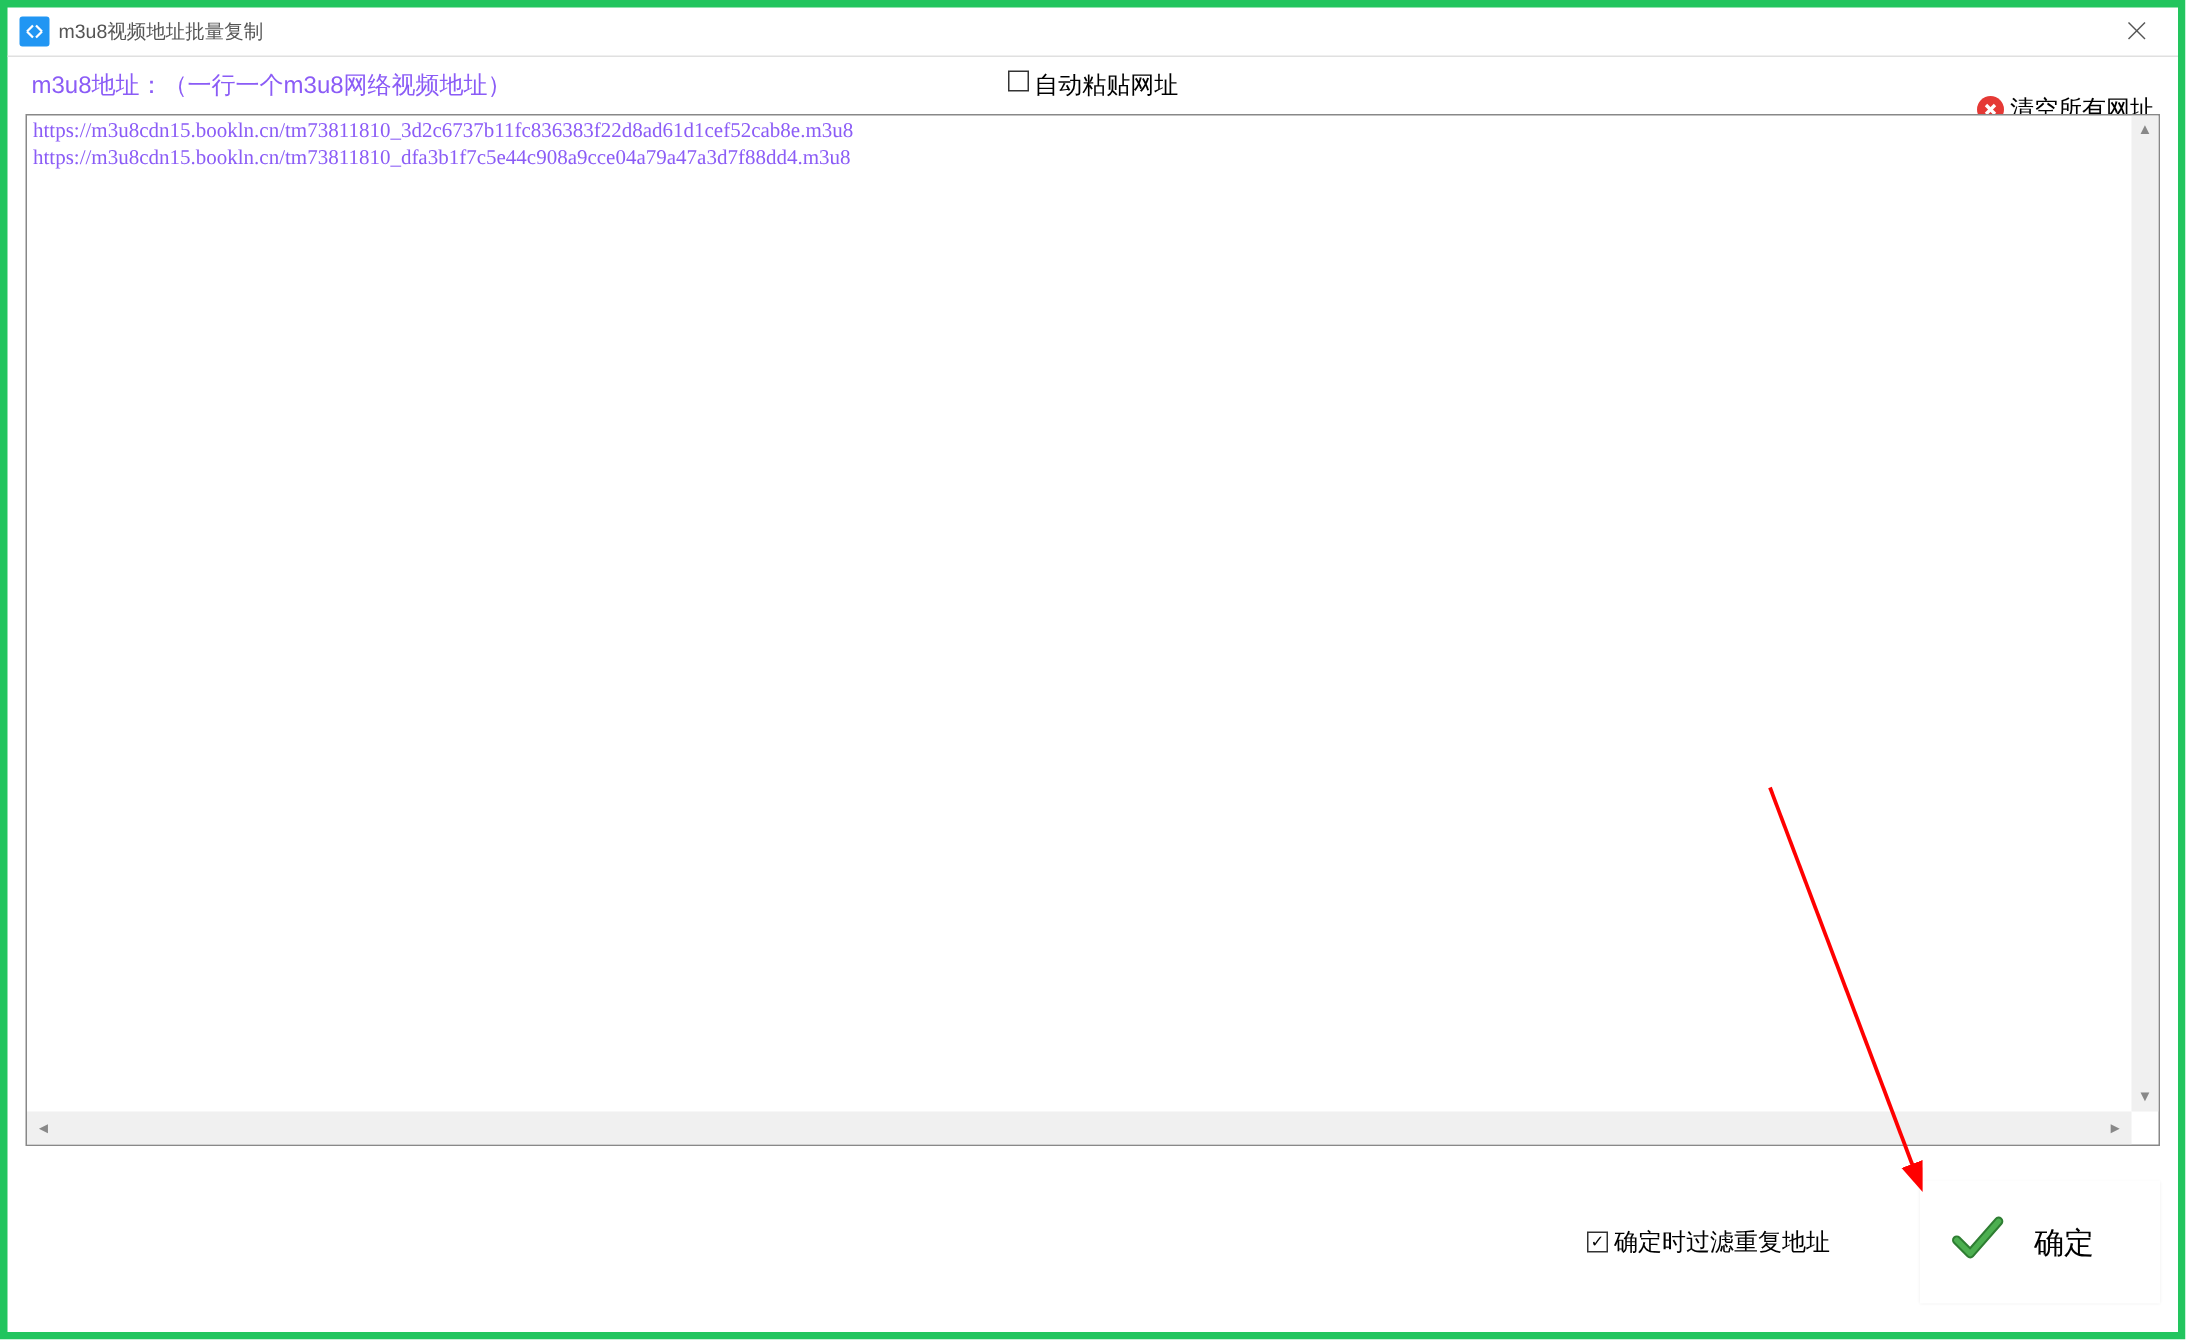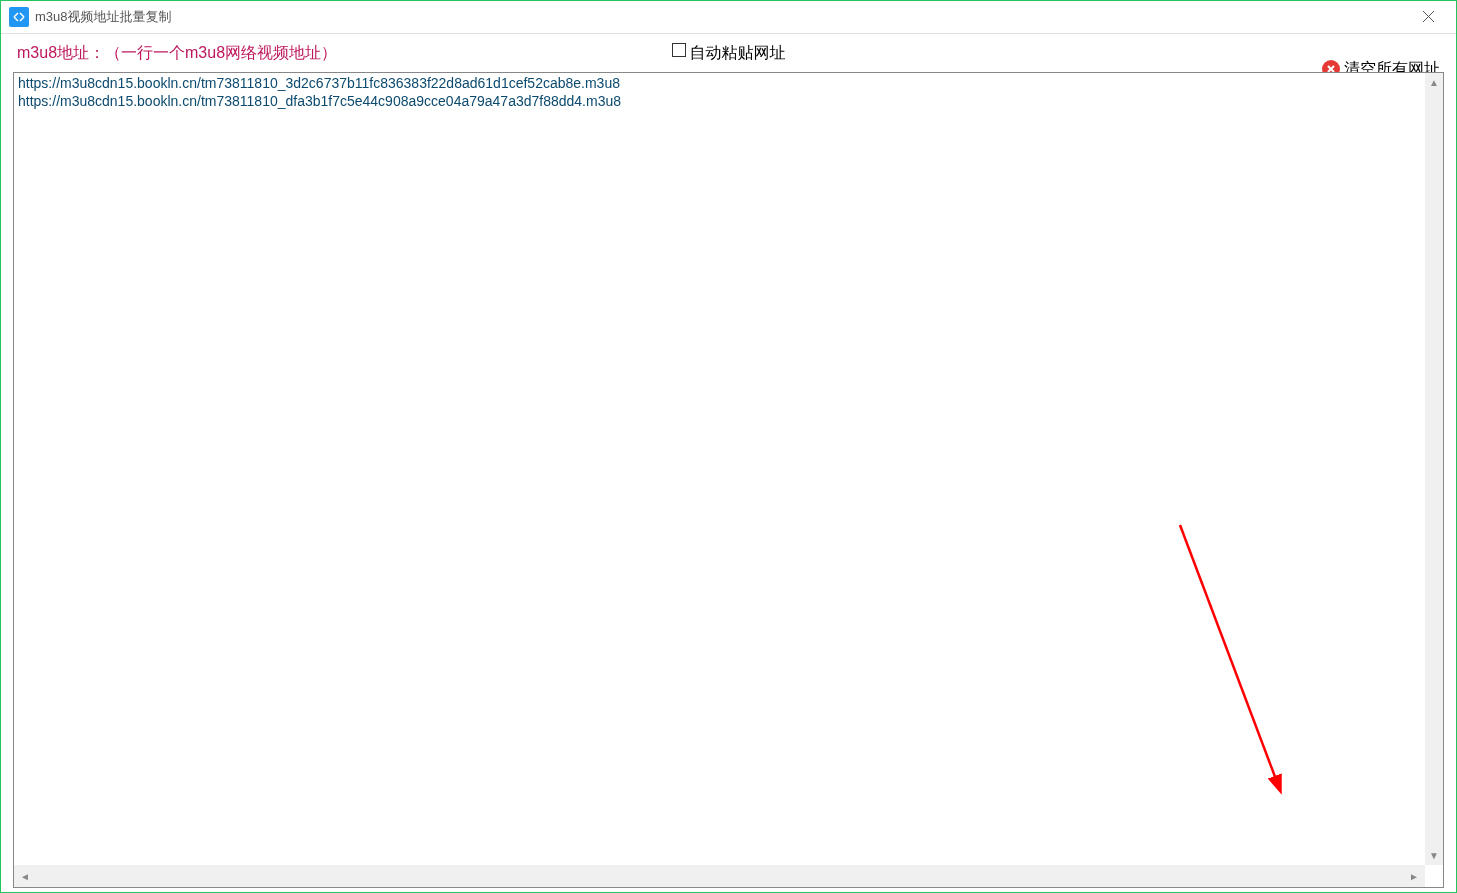--- a/index.html
+++ b/index.html
@@ -13,21 +13,21 @@
       width: 1457px;
       height: 893px;
       overflow: hidden;
       position: relative;
     }
     .window {
       width: 100%;
       height: 100%;
       display: flex;
       flex-direction: column;
-      border: 1px solid #22c55e;
+      border: 5px solid #22c55e;
       background: #fff;
     }
     .titlebar {
       height: 33px;
       display: flex;
       align-items: center;
       padding: 0 8px;
       border-bottom: 1px solid #e0e0e0;
       position: relative;
     }
@@ -65,21 +65,21 @@
     }
     .toolbar {
       height: 38px;
       display: flex;
       align-items: center;
       padding: 0 16px;
       position: relative;
       font-size: 16px;
     }
     .toolbar-label {
-      color: #be185d;
+      color: #8b5cf6;
     }
     .toolbar-center {
       position: absolute;
       left: 50%;
       transform: translateX(-50%);
       display: flex;
       align-items: flex-start;
       gap: 4px;
     }
     .toolbar-right {
@@ -130,24 +130,24 @@
       border: 1px solid #888;
       position: relative;
       display: flex;
       flex-direction: column;
       background: #fff;
       overflow: hidden;
     }
     .textarea {
       flex: 1;
       padding: 2px 4px;
-      font-family: Liberation Sans, sans-serif;
+      font-family: Liberation Serif, serif;
       font-size: 14px;
       line-height: 1.25;
-      color: #0c4a6e;
+      color: #8b5cf6;
       white-space: pre;
       overflow: auto;
       resize: none;
       border: none;
       outline: none;
     }
     .scroll-v {
       position: absolute;
       right: 0;
       top: 0;
@@ -263,20 +263,36 @@
         <span class="scroll-arrow">▲</span>
         <span class="scroll-arrow">▼</span>
       </div>
       <div class="scroll-h">
         <span class="scroll-arrow">◄</span>
         <span class="scroll-arrow">►</span>
       </div>
     </div>
   </div>
 
+  <div class="bottombar">
+    <div class="filter-group">
+      <span class="checkbox-square checked"></span>
+      <span>确定时过滤重复地址</span>
+    </div>
+
+    <button class="confirm-button">
+      <span class="check-icon">
+        <svg viewBox="0 0 40 40">
+          <path d="M5 22 L15 32 L36 8" stroke="#2e7d32" stroke-width="7" fill="none" stroke-linecap="round" stroke-linejoin="round"></path>
+          <path d="M5 22 L15 32 L36 8" stroke="#4caf50" stroke-width="4" fill="none" stroke-linecap="round" stroke-linejoin="round"></path>
+        </svg>
+      </span>
+      <span>确定</span>
+    </button>
+  </div>
 
 </div>
 
 <svg class="annotation-arrow" width="160" height="300" viewBox="0 0 160 300">
   <defs>
     <marker id="arrowhead" markerWidth="8" markerHeight="8" refX="6" refY="3" orient="auto">
       <polygon points="0 0, 8 3, 0 6" fill="#ff0000"></polygon>
     </marker>
   </defs>
   <line x1="10" y1="5" x2="110" y2="270" stroke="#ff0000" stroke-width="2.5" marker-end="url(#arrowhead)"></line>

